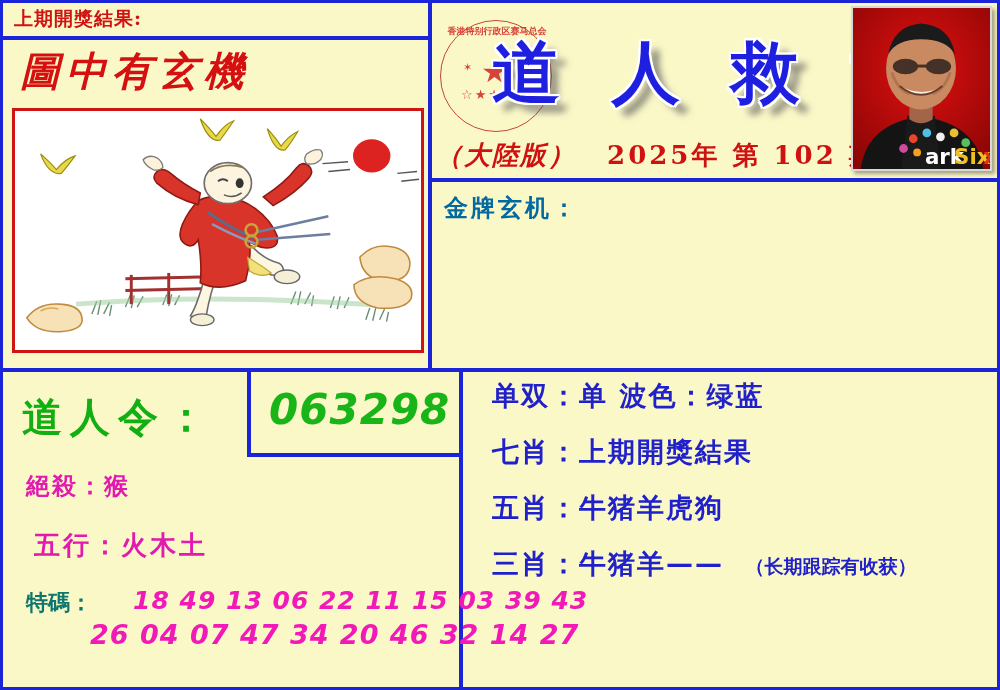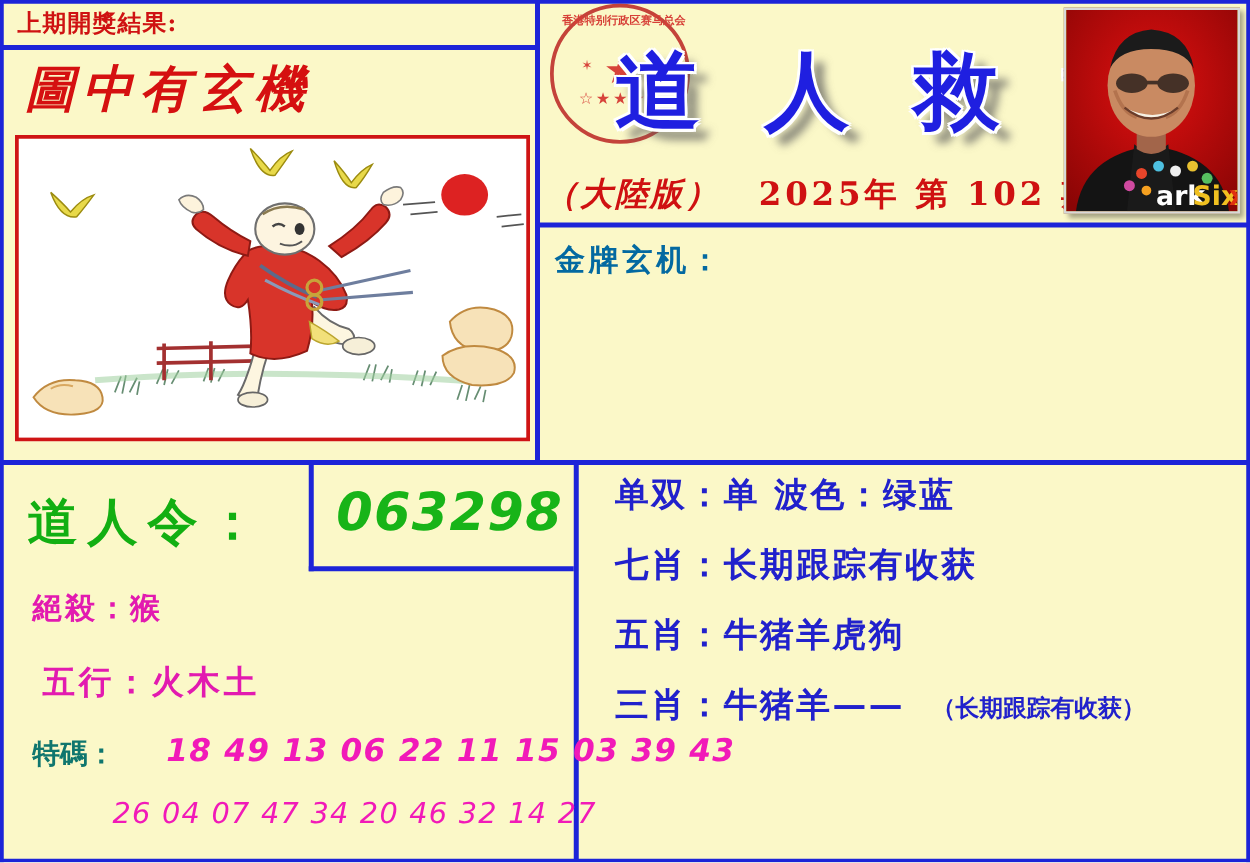--- a/index.html
+++ b/index.html
@@ -67,23 +67,23 @@
     border: 3px solid #cf1414;
     box-sizing: border-box;
     background: #ffffff;
     overflow: hidden;
   }
   .illus-svg { display: block; width: 100%; height: 100%; }
 
   
   .seal {
     position: absolute;
-    left: 440px; top: 3px;
+    left: 440px; top: 20px;
     width: 112px; height: 112px;
-    border: 3px solid #b91c1c;
+    border: 1px solid #b91c1c;
     border-radius: 50%;
     box-sizing: border-box;
     opacity: .82;
   }
   .seal-text {
     position: absolute;
     left: 0; top: 0; width: 112px; height: 112px;
     font-size: 9px; color: #cf1818; font-weight: bold;
   }
   .seal-star-big {
@@ -214,23 +214,23 @@
     font-size: 25px;
     font-weight: bold;
     font-style: italic;
     color: #f11ab8;
     letter-spacing: 1px;
     white-space: nowrap;
     font-family: "DejaVu Sans", "Liberation Sans", sans-serif;
   }
   .tema-row2 {
     position: absolute;
-    left: 90px; top: 638px;
-    font-size: 23px;
-    font-weight: normal;
+    left: 90px; top: 619px;
+    font-size: 27px;
+    font-weight: bold;
     font-style: italic;
     color: #f11ab8;
     letter-spacing: 1px;
     white-space: nowrap;
     font-family: "DejaVu Sans", "Liberation Sans", sans-serif;
   }
 
   
   .forecast {
     position: absolute;
@@ -449,21 +449,21 @@
 
   <div class="tema-row1">18 49 13 06 22 11 15 03 39 43</div>
 
   <div class="tema-row2">26 04 07 47 34 20 46 32 14 27</div>
 
   <div class="forecast">
     <div class="fc-row indent">
       <span>单双：单  波色：绿蓝</span>
     </div>
     <div class="fc-row indent">
-      <span>七肖：长期跟踪有收获</span>
+      <span>七肖：上期開獎結果</span>
     </div>
     <div class="fc-row indent">
       <span>五肖：牛猪羊虎狗</span>
     </div>
     <div class="fc-row indent">
       <span>三肖：牛猪羊——</span>
       <span class="fc-note">（长期跟踪有收获）</span>
     </div>
   </div>
 

